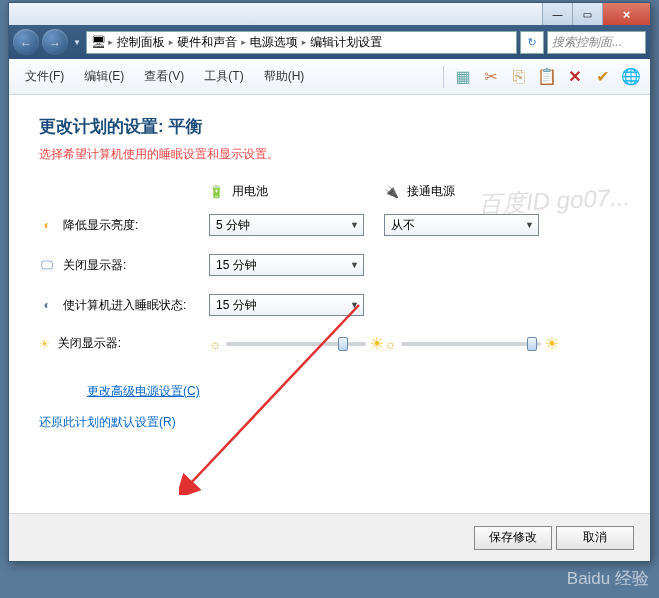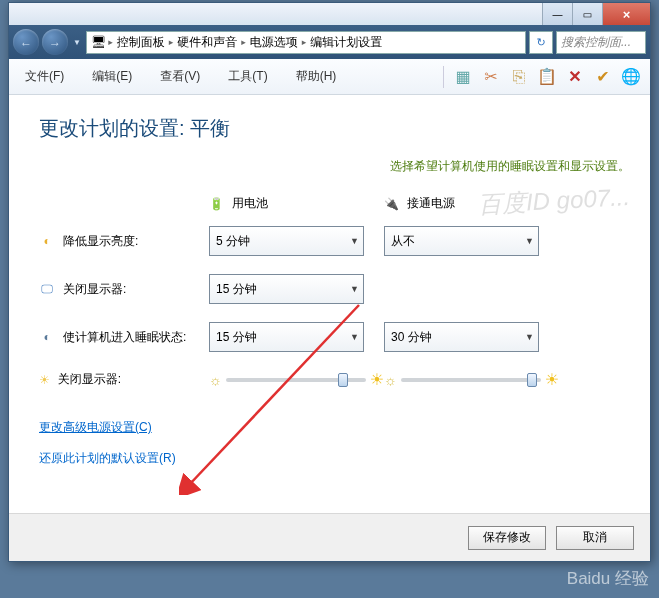--- a/index.html
+++ b/index.html
@@ -13,53 +13,53 @@
 .win-btn.max { background: linear-gradient(to bottom,#dde8f5,#c5d5e8); border-left:1px solid #9ab; }
 .win-btn.close { width: 48px; background: linear-gradient(to bottom,#e07a6a,#c94a3a); color:#fff; border-left:1px solid #9ab; font-size:13px; font-weight:bold; }
 
 .navbar { height: 34px; background: linear-gradient(to bottom,#3b5f85,#2f5278); display: flex; align-items: center; padding: 0 4px; gap: 3px; }
 .nav-circle { width: 26px; height: 26px; border-radius: 50%; background: radial-gradient(circle at 35% 30%,#6a95c5,#2a4f78); display:flex; align-items:center; justify-content:center; color:#cfe0f2; font-size:12px; box-shadow: inset 0 1px 2px rgba(255,255,255,0.3); }
 .nav-dd { width: 12px; height: 20px; color:#cfe0f2; font-size:8px; display:flex; align-items:center; justify-content:center; }
 .addr { flex: 1; height: 23px; background: #fff; border: 1px solid #8aa; display: flex; align-items: center; padding: 0 4px; font-size: 12px; gap: 2px; }
 .addr .seg { padding: 0 2px; white-space: nowrap; }
 .addr .sep { color:#666; font-size:9px; }
 .refresh { width: 24px; height: 23px; background: #fff; border: 1px solid #8aa; display:flex; align-items:center; justify-content:center; color:#2a70c0; font-size:11px; }
-.search { width: 90px; height: 23px; background: #fff; border: 1px solid #8aa; padding: 0 4px; font-size: 12px; color:#888; font-style:italic; display:flex; align-items:center; }
+.search { width: 99px; height: 23px; background: #fff; border: 1px solid #8aa; padding: 0 4px; font-size: 12px; color:#888; font-style:italic; display:flex; align-items:center; }
 
-.menubar { height: 36px; border-bottom: 1px solid #d0d8e0; display: flex; align-items: center; padding: 0 8px; background: linear-gradient(to bottom,#fbfdff,#eef3f9); gap: 12px; }
+.menubar { height: 36px; border-bottom: 1px solid #d0d8e0; display: flex; align-items: center; padding: 0 8px; background: linear-gradient(to bottom,#fbfdff,#eef3f9); gap: 4px; }
 .menubar .menu { font-size: 12px; padding: 4px 8px; color: #333; }
 .toolbar-icons { margin-left: auto; display: flex; gap: 6px; align-items: center; border-left:1px solid #ccd; padding-left:8px; }
 .tool-ico { width: 22px; height: 22px; display:flex; align-items:center; justify-content:center; font-size:16px; }
 
 .content { padding: 20px 20px 10px 30px; position: relative; height: calc(100% - 22px - 34px - 36px - 48px); overflow:hidden; }
-.title { font-size: 20px; color: #1a4b7a; margin-bottom: 16px; }
-.subtitle { font-size: 12px; color: #4d7c0f; margin-bottom: 20px; text-align: right; }
+.title { font-size: 17px; color: #1a4b7a; margin-bottom: 8px; font-weight: bold; }
+.subtitle { font-size: 12px; color: #ef4444; margin-bottom: 20px; }
 
 .cols-header { display: flex; margin-bottom: 14px; padding-left: 170px; }
 .col-h { width: 175px; display: flex; align-items: center; gap: 8px; font-size: 12px; }
 
 .row { display: flex; align-items: center; margin-bottom: 18px; }
 .row .lbl { width: 170px; display: flex; align-items: center; gap: 8px; font-size: 12px; }
 .row .lbl .ico { width: 16px; height: 16px; display:flex; align-items:center; justify-content:center; }
-.combo { width: 155px; height: 30px; border: 1px solid #7a8a9a; background: linear-gradient(to bottom,#fff,#eef2f6); font-size: 12px; padding: 0 18px 0 6px; display:flex; align-items:center; position:relative; margin-right: 20px; }
+.combo { width: 155px; height: 22px; border: 1px solid #7a8a9a; background: linear-gradient(to bottom,#fff,#eef2f6); font-size: 12px; padding: 0 18px 0 6px; display:flex; align-items:center; position:relative; margin-right: 20px; }
 .combo::after { content:"▼"; position:absolute; right:4px; font-size:9px; color:#444; }
 
 .slider-row { display: flex; align-items: center; margin-top: 4px; }
 .slider-row .lbl { width: 170px; display: flex; align-items: center; gap: 8px; font-size: 12px; }
 .slider-block { width: 175px; display: flex; align-items: center; gap: 4px; }
 .sun-dim { color:#d8c050; font-size:14px; }
 .sun-bright { color:#f0c020; font-size:16px; }
 .slider { flex:1; height:4px; background:#d0d4d8; position:relative; border-radius:2px; }
 .thumb { position:absolute; top:-5px; width:10px; height:14px; background:linear-gradient(to bottom,#f0f6ff,#bcd4ec); border:1px solid #6a8aae; border-radius:2px; }
 
 .links { margin-top: 30px; }
 .link { font-size: 12px; color: #0066cc; margin-bottom: 14px; cursor: pointer; }
-.link.underline { text-decoration: underline; }
+.link.underline { text-decoration: underline; margin-left: 48px; }
 
-.footer { position: absolute; bottom: 0; left: 0; right: 0; height: 48px; background: #f0f0f0; border-top: 1px solid #d8d8d8; display: flex; align-items: center; justify-content: flex-end; padding: 16px 16px; gap: 10px; }
+.footer { position: absolute; bottom: 0; left: 0; right: 0; height: 48px; background: #f0f0f0; border-top: 1px solid #d8d8d8; display: flex; align-items: center; justify-content: flex-end; padding: 16px 16px; gap: 4px; }
 .btn { min-width: 78px; height: 24px; border: 1px solid #888; background: linear-gradient(to bottom,#fdfdfd,#e4e4e4); font-size: 12px; padding: 0 12px; display:flex; align-items:center; justify-content:center; }
 
 .arrow { position: absolute; left: 170px; top: 200px; width: 200px; height: 200px; pointer-events:none; }
 .watermark { position:absolute; right:20px; top:90px; font-size:24px; color:rgba(150,150,150,0.3); font-style:italic; transform:rotate(-3deg); pointer-events:none; }
 .watermark2 { position:absolute; right:10px; bottom:8px; font-size:17px; color:rgba(255,255,255,0.6); pointer-events:none; }
 </style>
 </head>
 <body>
 
 <div class="window">
@@ -138,21 +138,20 @@
         </div>
       <div class="combo">15 分钟</div>
     </div>
 
     <div class="row">
       <div class="lbl">
           <span class="ico" style="color:#5a7a9a">◐</span>
           <span>使计算机进入睡眠状态:</span>
         </div>
       <div class="combo">15 分钟</div>
-      <div class="combo">30 分钟</div>
     </div>
 
     <div class="slider-row">
       <div class="lbl">
           <span class="ico" style="color:#f0c850">☀</span>
           <span>关闭显示器:</span>
         </div>
       <div class="slider-block">
         <span class="sun-dim">☼</span>
         <div class="slider">

